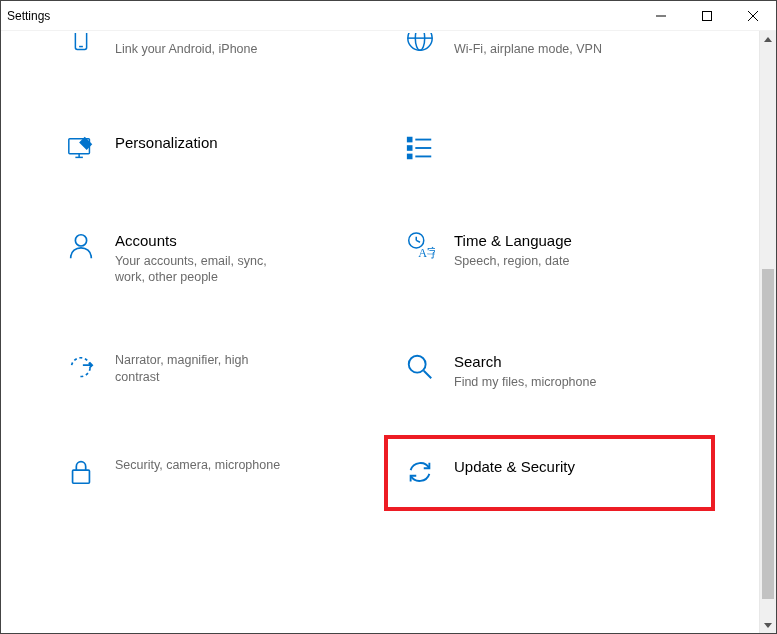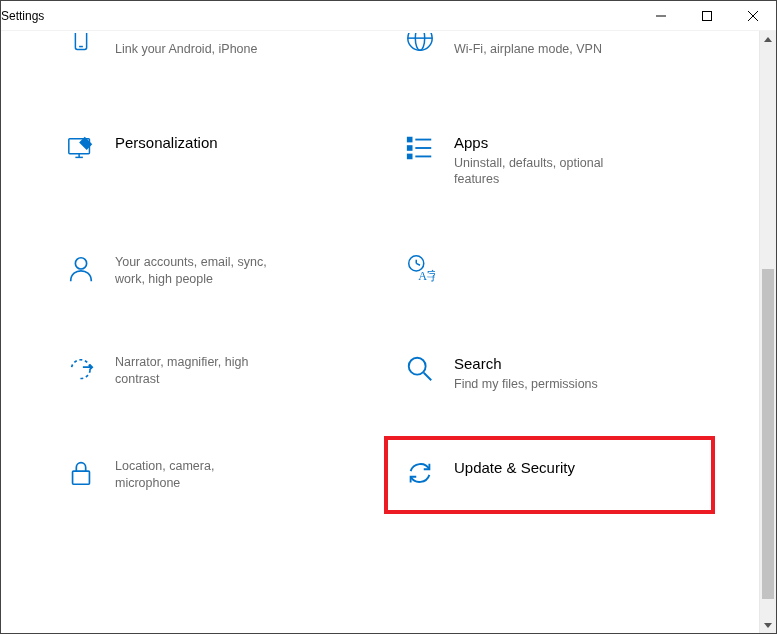--- a/index.html
+++ b/index.html
@@ -9,21 +9,21 @@
       width: 777px;
       height: 634px;
       overflow: hidden;
       border: 1px solid #444;
     }
     .titlebar {
       height: 30px;
       display: flex;
       align-items: center;
       justify-content: space-between;
-      padding-left: 0;
+      padding-left: 6px;
       border-bottom: 1px solid rgba(0,0,0,0.05);
     }
     .titlebar-title {
       font-size: 12px;
       color: #000;
     }
     .titlebar-controls {
       display: flex;
       height: 100%;
     }
@@ -188,47 +188,48 @@
         <div class="icon-wrap">
           <svg viewBox="0 0 32 32" fill="none" stroke="#0173cc" stroke-width="2">
             <rect x="3" y="5" width="4" height="4" fill="#0173cc"></rect>
             <line x1="11" y1="7" x2="28" y2="7"></line>
             <rect x="3" y="14" width="4" height="4" fill="#0173cc"></rect>
             <line x1="11" y1="16" x2="28" y2="16"></line>
             <rect x="3" y="23" width="4" height="4" fill="#0173cc"></rect>
             <line x1="11" y1="25" x2="28" y2="25"></line>
           </svg>
         </div>
-        <div class="tile-text">
-          <div class="tile-title">Apps</div>
-          <div class="tile-desc">Uninstall, defaults, optional features</div>
-        </div>
       </div>
 
       <div class="tile">
         <div class="icon-wrap">
           <svg viewBox="0 0 32 32" fill="none" stroke="#0173cc" stroke-width="1.8">
             <circle cx="16" cy="10" r="6"></circle>
             <path d="M5 29 C5 21 11 18 16 18 C21 18 27 21 27 29"></path>
           </svg>
         </div>
         <div class="tile-text">
-          <div class="tile-desc">Your accounts, email, sync, work, high people</div>
+          <div class="tile-title">Accounts</div>
+          <div class="tile-desc">Your accounts, email, sync, work, other people</div>
         </div>
       </div>
 
       <div class="tile">
         <div class="icon-wrap">
           <svg viewBox="0 0 32 32" fill="none" stroke="#0173cc" stroke-width="1.6">
             <circle cx="12" cy="10" r="8"></circle>
             <line x1="12" y1="6" x2="12" y2="10"></line>
             <line x1="12" y1="10" x2="16" y2="12"></line>
             <text x="14" y="28" font-size="13" fill="#0173cc" stroke="none" font-family="Segoe UI">A字</text>
           </svg>
         </div>
+        <div class="tile-text">
+          <div class="tile-title">Time &amp; Language</div>
+          <div class="tile-desc">Speech, region, date</div>
+        </div>
       </div>
 
 
       <div class="tile">
         <div class="icon-wrap">
           <svg viewBox="0 0 32 32" fill="none" stroke="#0173cc" stroke-width="1.8">
             <path d="M6 14 A10 10 0 1 1 14 26" stroke-dasharray="3 3"></path>
             <path d="M18 14 L28 14 M25 11 L28 14 L25 17"></path>
           </svg>
         </div>
@@ -239,33 +240,33 @@
 
       <div class="tile">
         <div class="icon-wrap">
           <svg viewBox="0 0 32 32" fill="none" stroke="#0173cc" stroke-width="2">
             <circle cx="13" cy="13" r="9"></circle>
             <line x1="20" y1="20" x2="28" y2="28"></line>
           </svg>
         </div>
         <div class="tile-text">
           <div class="tile-title">Search</div>
-          <div class="tile-desc">Find my files, permissions</div>
+          <div class="tile-desc">Find my files, microphone</div>
         </div>
       </div>
 
       <div class="tile">
         <div class="icon-wrap">
           <svg viewBox="0 0 32 32" fill="none" stroke="#0173cc" stroke-width="1.8">
             <rect x="7" y="14" width="18" height="14" rx="1"></rect>
             <path d="M11 14 V10 a5 5 0 0 1 10 0 V14"></path>
           </svg>
         </div>
         <div class="tile-text">
-          <div class="tile-desc">Location, camera, microphone</div>
+          <div class="tile-desc">Security, camera, microphone</div>
         </div>
       </div>
 
       <div class="tile highlight">
         <div class="icon-wrap">
           <svg viewBox="0 0 32 32" fill="none" stroke="#0173cc" stroke-width="2">
             <path d="M26 12 A11 11 0 0 0 6 14"></path>
             <path d="M6 20 A11 11 0 0 0 26 18"></path>
             <path d="M26 6 L26 12 L20 12"></path>
             <path d="M6 26 L6 20 L12 20"></path>

